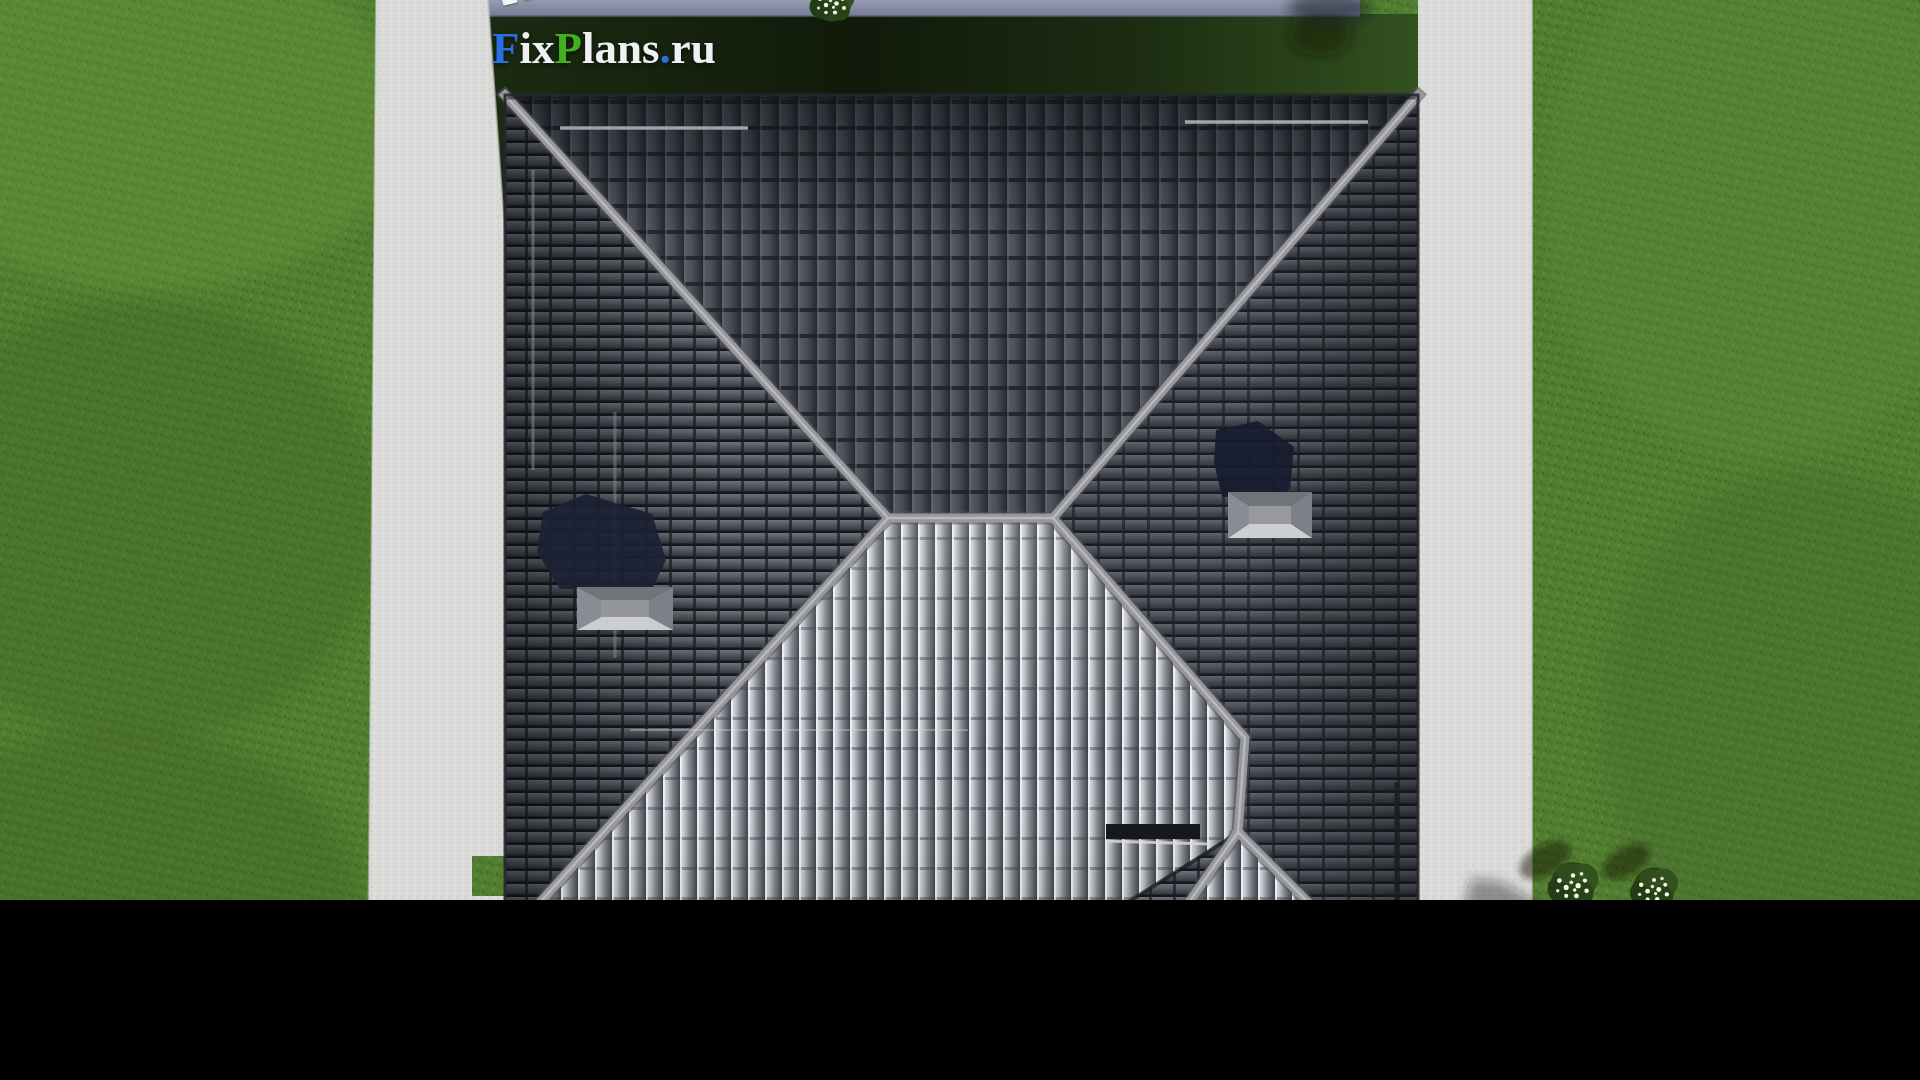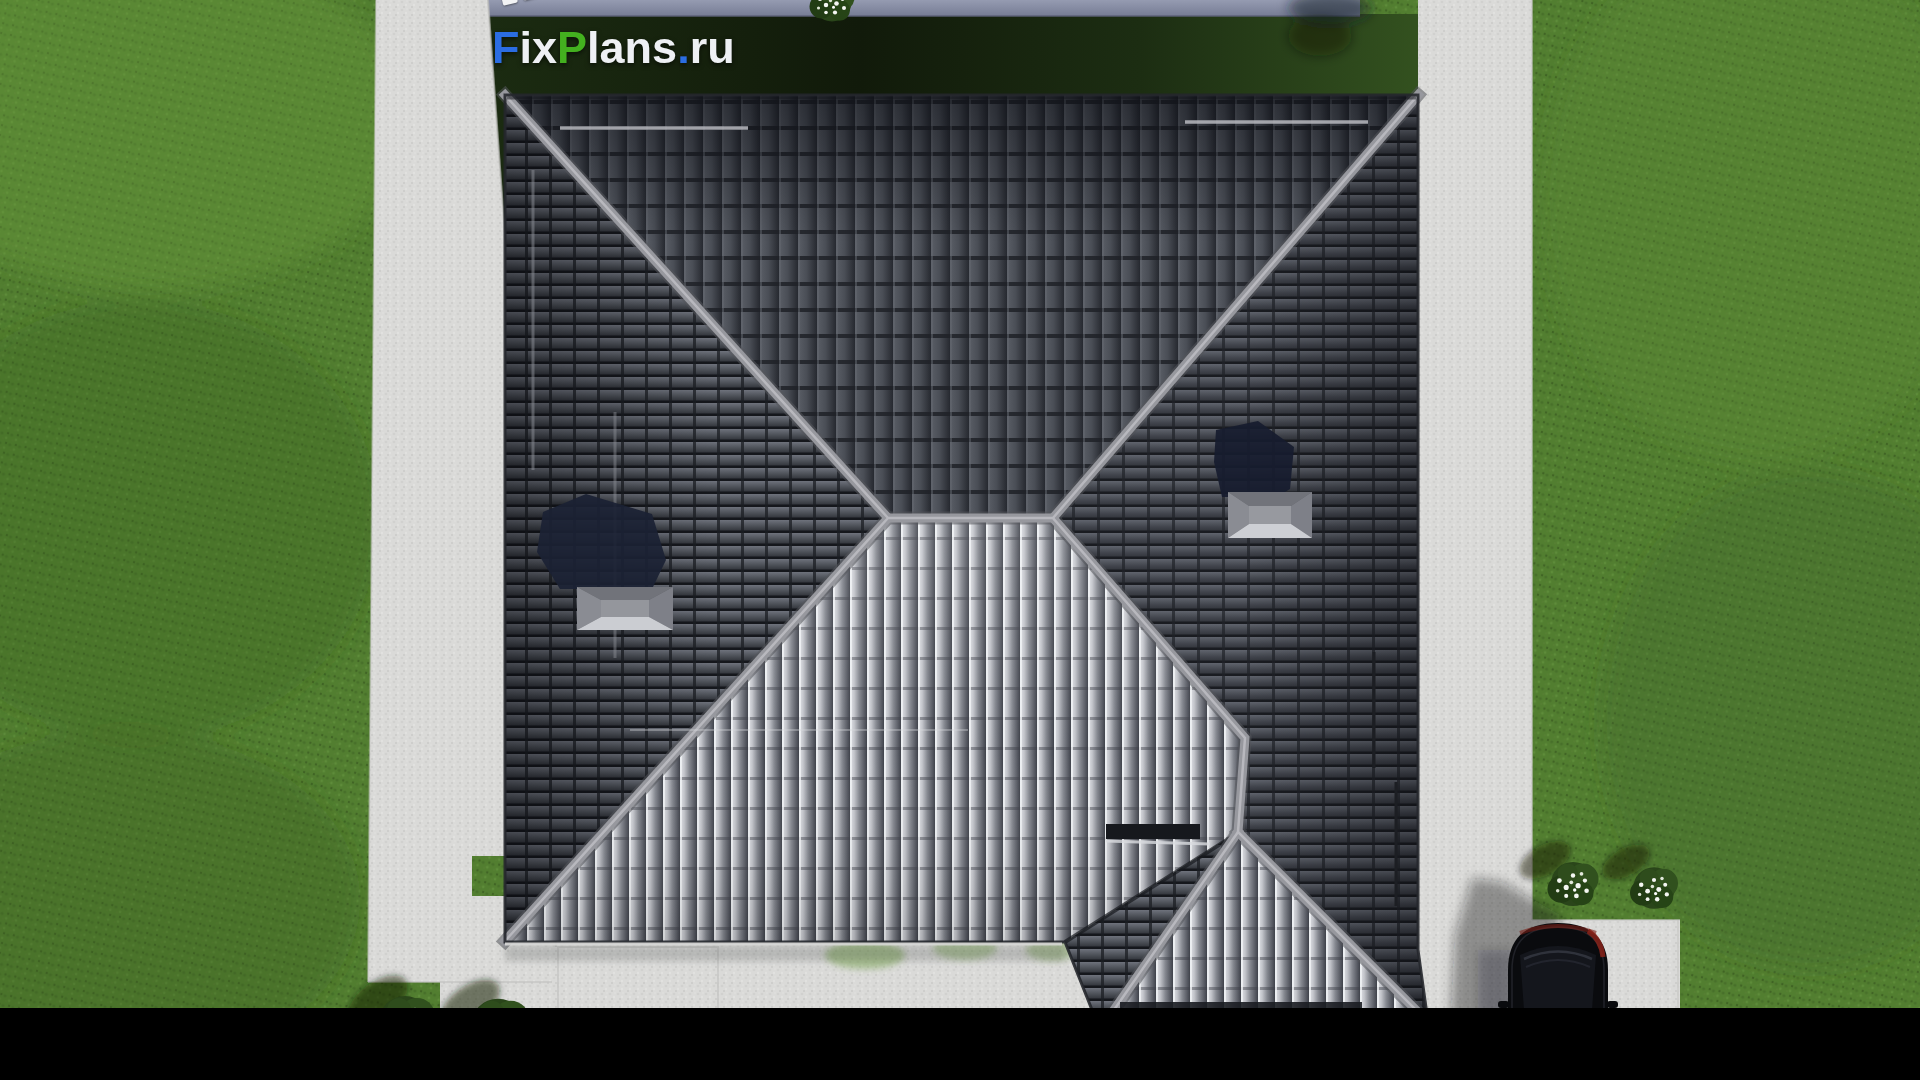--- a/index.html
+++ b/index.html
@@ -1,17 +1,17 @@
 <!DOCTYPE html>
 <html><head>
 <meta charset="utf-8">
 <style>
   html,body{margin:0;padding:0;background:#000;}
-  .stage{position:relative;width:1920px;height:1008px;overflow:hidden;
-         font-family:Liberation Sans, sans-serif;}
+  .stage{position:relative;width:1920px;height:900px;overflow:hidden;
+         font-family:Liberation Serif, serif;}
   .stage svg{position:absolute;left:0;top:0;}
   .watermark{position:absolute;left:492px;top:22px;font-size:45px;font-weight:bold;
              letter-spacing:0px;white-space:nowrap;
              text-shadow:0 2px 5px rgba(0,0,0,.6);user-select:none;}
   .mini-watermark{position:absolute;left:502px;top:-6px;display:flex;gap:6px;
                   transform:rotate(-14deg);transform-origin:left center;}
   .mini-watermark .tile{width:15px;height:12px;border-radius:2px;
                         box-shadow:0 1px 2px rgba(0,0,0,.4);}
 </style>
 </head>

